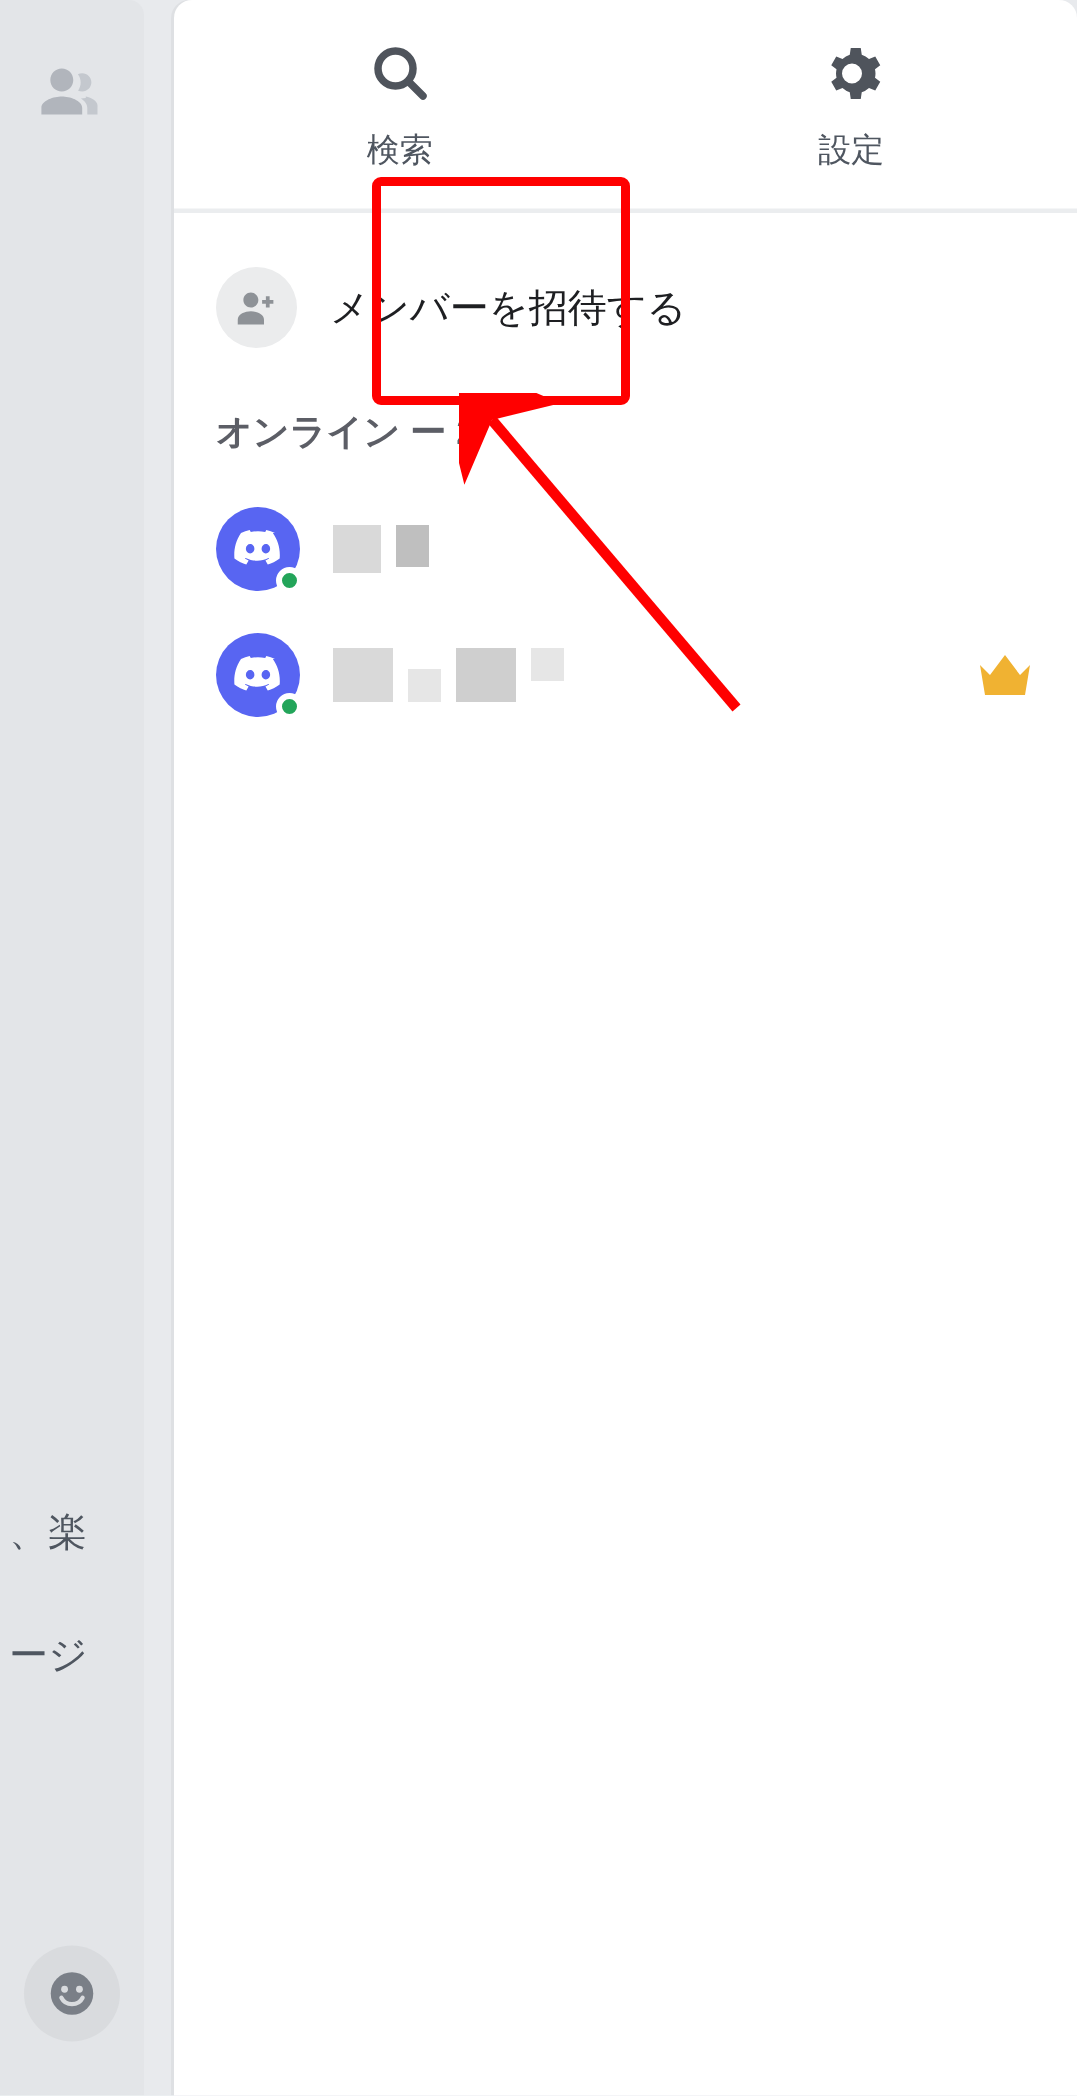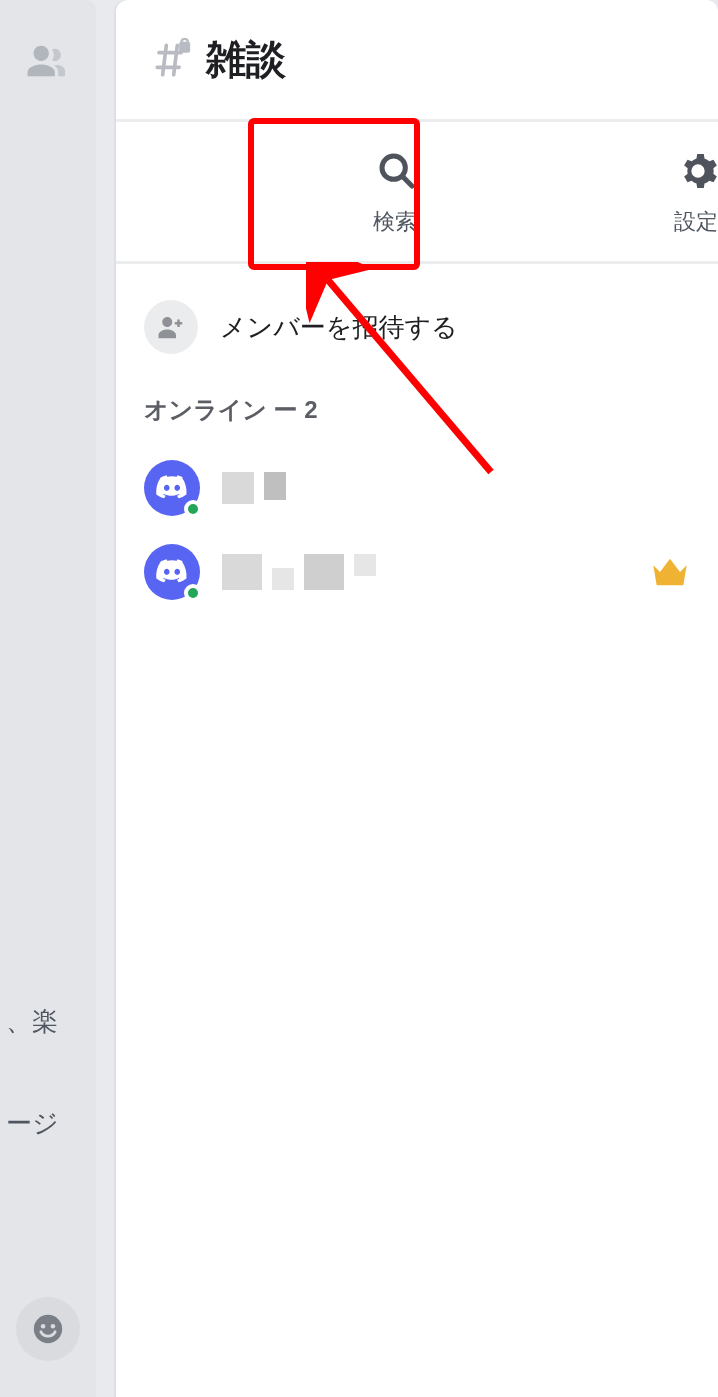--- a/index.html
+++ b/index.html
@@ -2,32 +2,32 @@
 <html><head>
 <meta charset="utf-8">
 <style>
   * { box-sizing: border-box; margin: 0; padding: 0; }
   html, body { width: 718px; height: 1397px; font-family: -apple-system, "Hiragino Sans", "Hiragino Kaku Gothic ProN", Meiryo, sans-serif; background: #e8eaed; overflow: hidden; }
   .app { display: flex; width: 100%; height: 100%; }
   .left-col { width: 96px; height: 100%; background: #e3e5e8; display: flex; flex-direction: column; align-items: center; position: relative; border-top-right-radius: 10px; }
   .left-col .left-icon { margin-top: 44px; }
   .left-col .left-fragments { position: absolute; left: 0; width: 100%; text-align: left; padding-left: 6px; color:#4f5660; }
   .left-col .frag1 { bottom: 358px; font-size: 26px; }
-  .left-col .frag2 { bottom: 256px; font-size: 26px; }
+  .left-col .frag2 { bottom: 276px; font-size: 26px; }
   .emoji-btn { position: absolute; bottom: 36px; left: 50%; transform: translateX(-50%); width: 64px; height: 64px; border-radius: 50%; background: #d9dbde; display:flex; align-items:center; justify-content:center; }
 
   .gap { width: 20px; height: 100%; background: #e8eaed; }
 
   .panel { flex: 1; height: 100%; background: #ffffff; border-top-left-radius: 12px; border-top-right-radius: 12px; display:flex; flex-direction:column; box-shadow: -2px 0 0 rgba(0,0,0,0.04); position:relative; }
 
   .header { height: 122px; display:flex; align-items:center; padding: 0 32px; border-bottom: 3px solid #ebedef; }
   .channel-name { font-size: 40px; font-weight: 600; color: #1e1f22; margin-left: 14px; }
 
   .tabs { height: 142px; display:flex; border-bottom: 3px solid #ebedef; }
-  .tab { flex:1; display:flex; flex-direction:column; align-items:flex-end; justify-content:center; gap:12px; cursor:pointer; position:relative; }
+  .tab { flex:1; display:flex; flex-direction:column; align-items:center; justify-content:center; gap:12px; cursor:pointer; position:relative; }
   .tab-label { font-size: 22px; color:#4f5660; }
   .tab-icon-wrap { height:48px; display:flex; align-items:center; justify-content:center; }
 
   .content { flex:1; padding: 24px 28px; background:#fff; }
   .invite-row { display:flex; align-items:center; gap:22px; padding: 12px 0 22px 0; cursor:pointer; }
   .invite-circle { width:54px; height:54px; border-radius:50%; background:#ebeced; display:flex; align-items:center; justify-content:center; }
   .invite-label { font-size: 26px; color:#1e1f22; }
 
   .section-title { font-size: 24px; font-weight:600; color:#5c5e66; margin: 18px 0 20px 0; }
 
@@ -72,30 +72,20 @@
         <circle cx="15.5" cy="10" r="1.6" fill="#d9dbde"></circle>
         <path d="M7 14c1 2 3 3 5 3s4-1 5-3" stroke="#d9dbde" stroke-width="2" fill="none" stroke-linecap="round"></path>
       </svg>
     </div>
   </div>
 
   <div class="gap"></div>
 
   <div class="panel">
 
-    <div class="header">
-      <span>
-        <svg width="44" height="44" viewBox="0 0 24 24">
-          <path stroke="#b8bcc2" stroke-width="2" stroke-linecap="round" fill="none" d="M6 8h12M5 16h12M10 4l-2 16M16 4l-2 16"></path>
-          <rect x="17" y="2" width="6" height="6" rx="1.2" fill="#b8bcc2"></rect>
-          <rect x="18.3" y="0.5" width="3.4" height="3" rx="1.7" fill="none" stroke="#b8bcc2" stroke-width="1.3"></rect>
-        </svg>
-      </span>
-      <span class="channel-name">雑談</span>
-    </div>
 
     <div class="tabs">
 
       <div class="tab">
         <span class="tab-icon-wrap">
           <svg width="40" height="40" viewBox="0 0 24 24">
             <circle cx="10" cy="10" r="7" fill="none" stroke="#4f545c" stroke-width="3"></circle>
             <line x1="15.5" y1="15.5" x2="21" y2="21" stroke="#4f545c" stroke-width="3" stroke-linecap="round"></line>
           </svg>
         </span>

